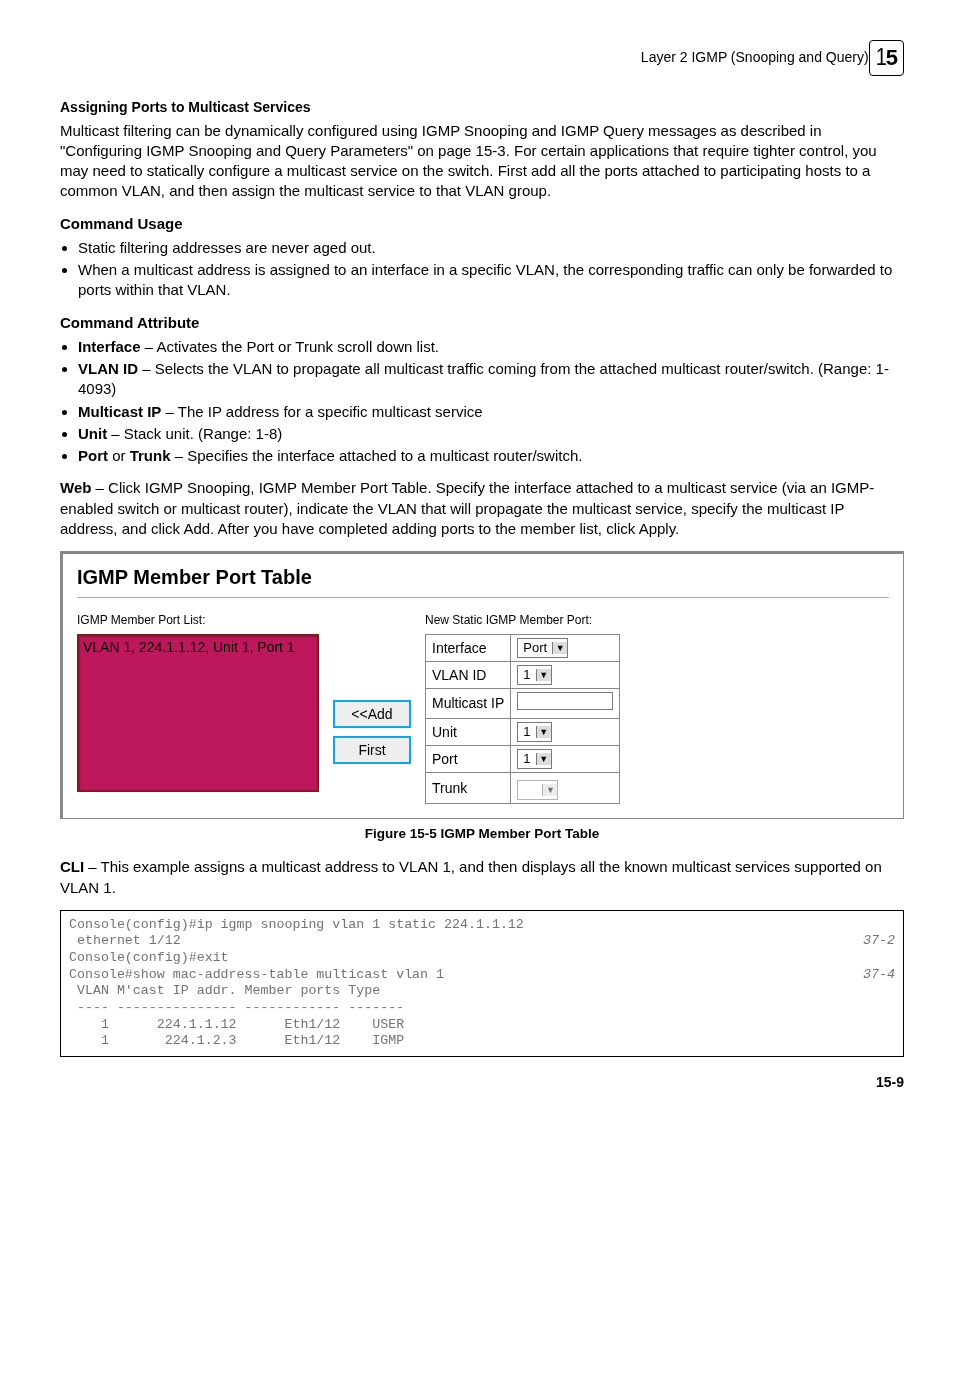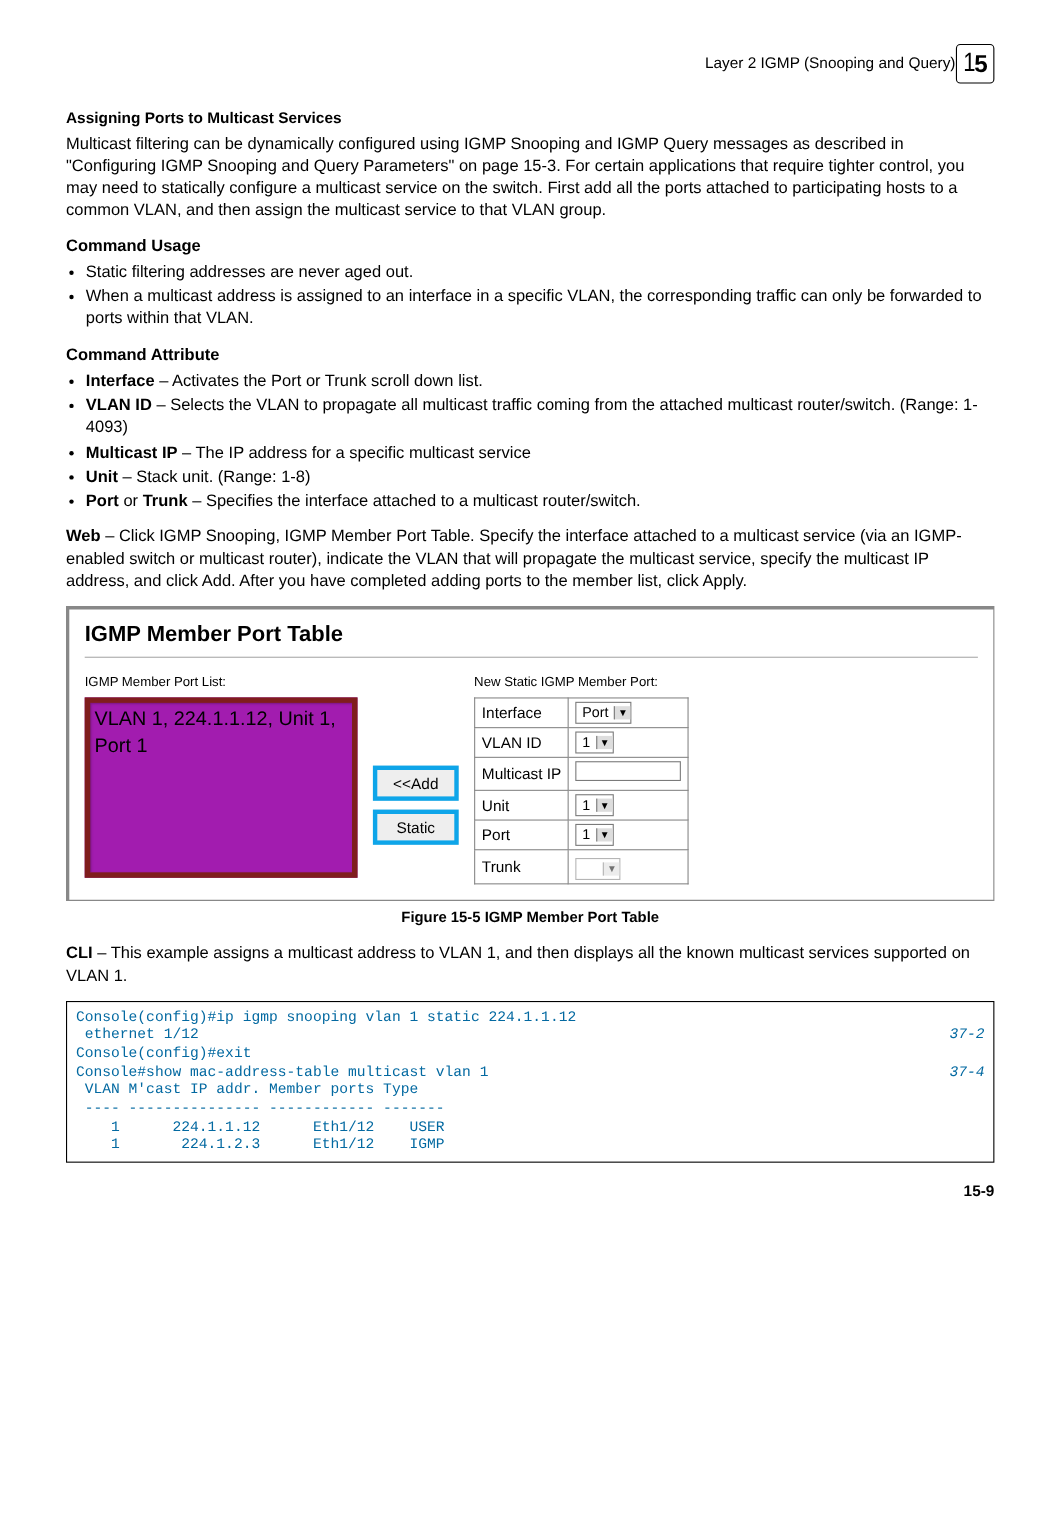--- a/index.html
+++ b/index.html
@@ -53,33 +53,33 @@
   .screenshot-title {
     font-family: Arial, sans-serif;
     font-weight: bold;
     font-size: 20px;
     margin: 0 0 6px 0;
   }
   .hr { border-top:1px solid #aaa; margin: 6px 0 14px 0; }
   .panel-row { display:flex; gap:14px; }
   .col-label { font-size:12px; margin-bottom:6px; }
   .listbox {
-    border:5px solid #7f1d1d;
-    background:#a21caf;
+    border:2px solid #7f1d1d;
+    background:#be185d;
     width: 230px; height: 150px;
-    font-size:18px;
+    font-size:14px;
     padding:2px 4px;
     box-shadow: inset 1px 1px 2px rgba(0,0,0,.25);
   }
   .listbox-item { }
   .btn-col { display:flex; flex-direction:column; justify-content:center; gap:8px; }
   .win-btn {
     font-size:14px;
     padding:4px 14px;
-    border:4px solid #0ea5e9;
+    border:2px solid #0ea5e9;
     background:#eee;
     min-width:78px;
     text-align:center;
   }
   table.form { border-collapse: collapse; font-size:14px; }
   table.form td { border:1px solid #888; padding:3px 6px; }
   table.form td.value { background:#fff; }
   .select, .input {
     border:1px solid #7a7a7a;
     background:#fff;
@@ -96,21 +96,21 @@
   .fig-caption { text-align:center; font-weight:bold; font-size:13.5px; margin:6px 0 14px 0; }
   pre.code {
     border:1px solid #000;
     font-family: "Courier New", monospace;
     font-size: 13.3px;
     line-height:1.25;
     padding:6px 8px;
     margin:6px 0 16px 0;
     white-space: pre;
     overflow:hidden;
-    color:#0369a1;
+    color:#737373;
   }
   pre.code .pg { float:right; font-style:italic; }
   .page-num { text-align:right; font-size:14px;font-weight:bold; }
 </style>
 </head>
 <body>
 
 <div class="top-line">
   <span class="top-text">Layer 2 IGMP (Snooping and Query)</span>
   <span class="chapter-badge">
@@ -147,21 +147,21 @@
   <div class="panel-row">
     <div>
       <div class="col-label">IGMP Member Port List:</div>
       <div class="listbox">
         <div class="listbox-item">VLAN 1, 224.1.1.12, Unit 1, Port 1</div>
       </div>
     </div>
     <div class="btn-col">
       <div style="height:40px"></div>
       <button class="win-btn">&lt;&lt;Add</button>
-      <button class="win-btn">Static</button>
+      <button class="win-btn">First</button>
     </div>
     <div>
       <div class="col-label">New Static IGMP Member Port:</div>
       <table class="form">
         <tbody>
             <tr>
           <td>Interface</td>
           <td class="value"><span class="select">
                   <span class="txt">Port</span>
                   <span class="arrow">▼</span>

